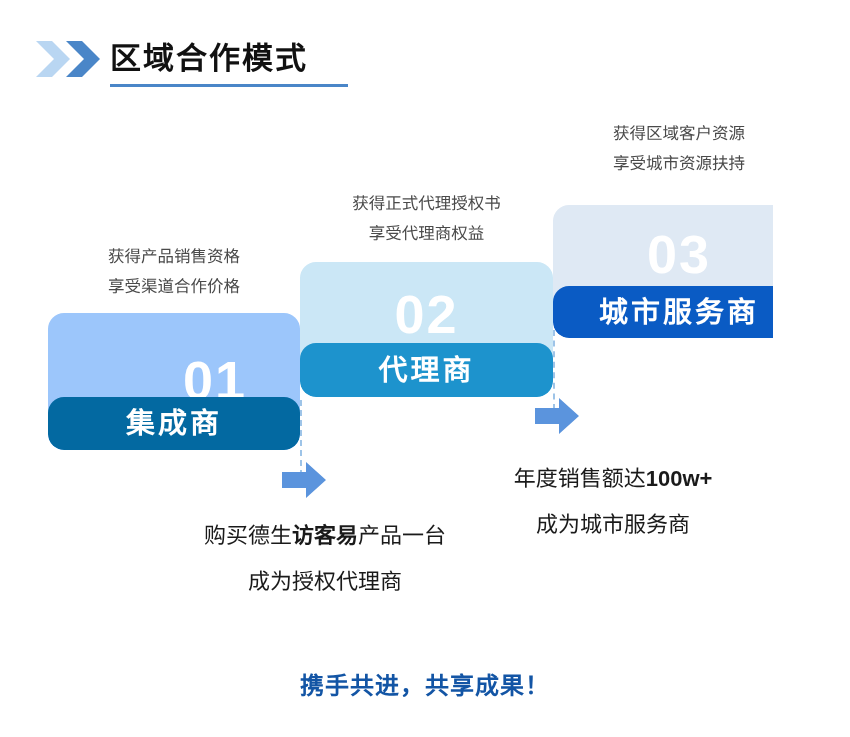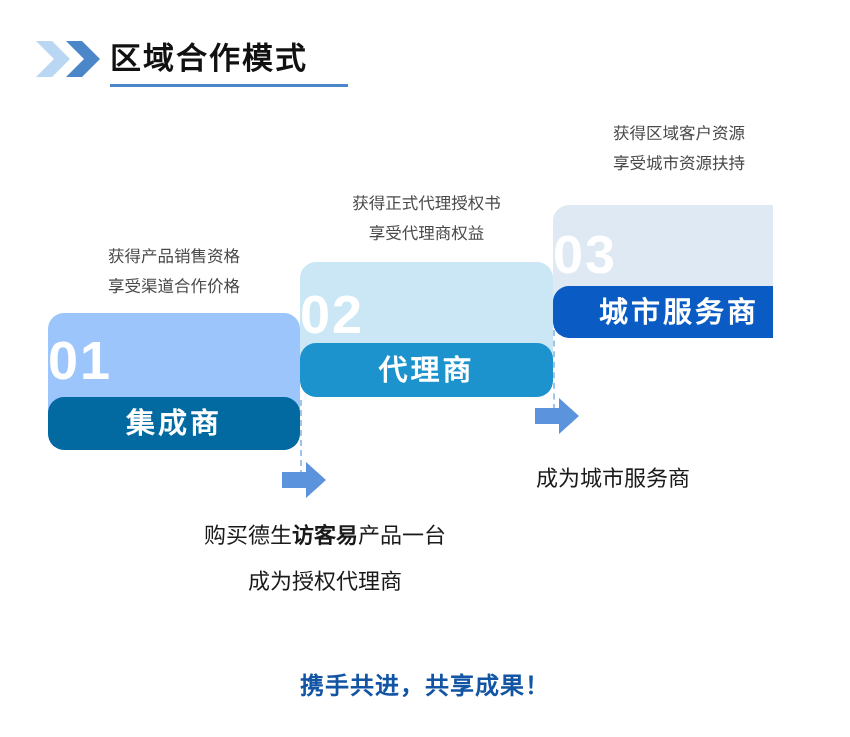--- a/index.html
+++ b/index.html
@@ -68,21 +68,21 @@
   
   .card {
     position: absolute;
     border-radius: 16px;
     overflow: hidden;
   }
   .card .num {
     position: absolute;
     left: 0;
     width: 100%;
-    text-align: left;
+    text-align: center;
     color: #ffffff;
     font-size: 54px;
     font-weight: bold;
     letter-spacing: 2px;
     line-height: 1;
   }
   .card .band {
     position: absolute;
     left: 0;
     bottom: 0;
@@ -102,21 +102,21 @@
 
   
   #card-1 {
     left: 48px;
     top: 313px;
     width: 252px;
     height: 137px;
     background: #9cc6fb;
     z-index: 3;
   }
-  #card-1 .num { top: 20px; }
+  #card-1 .num { top: 40px; padding-left: 41px; }
   #card-1 .band {
     height: 53px;
     background: #0369a1;
   }
 
   
   #card-2 {
     left: 300px;
     top: 262px;
     width: 253px;
@@ -281,18 +281,19 @@
       <polygon points="0,10 24,10 24,0 44,18 24,36 24,26 0,26" fill="#5b94dd"></polygon>
     </svg>
   </div>
 
   <div class="requirement" id="req-1">
     <div><span>购买德生</span><b>访客易</b><span>产品一台</span></div>
     <div>成为授权代理商</div>
   </div>
 
   <div class="requirement" id="req-2">
+    <div><span>年度销售额达</span><b>100w+</b><span></span></div>
     <div>成为城市服务商</div>
   </div>
 
   <div class="slogan">携手共进，共享成果！</div>
 
 </div>
 
 </body></html>

